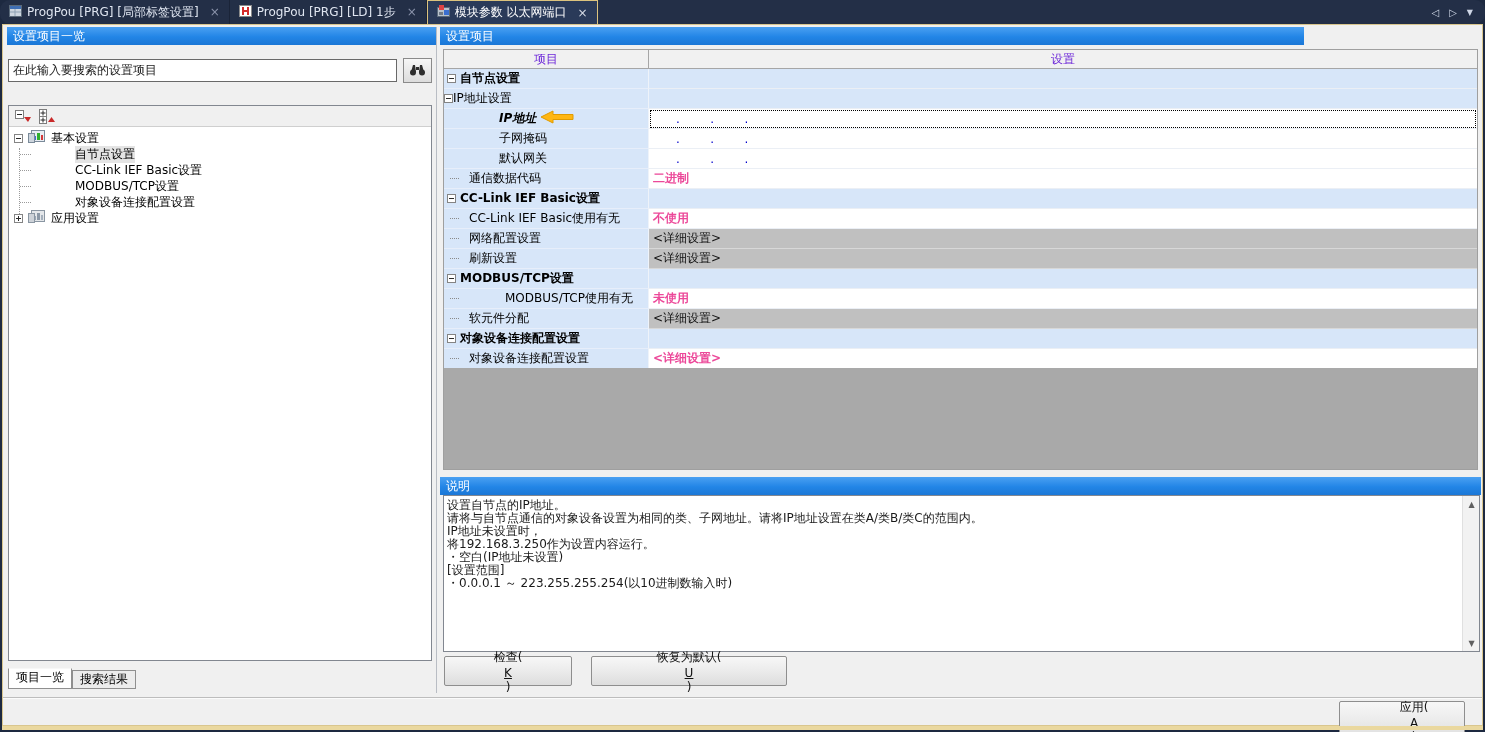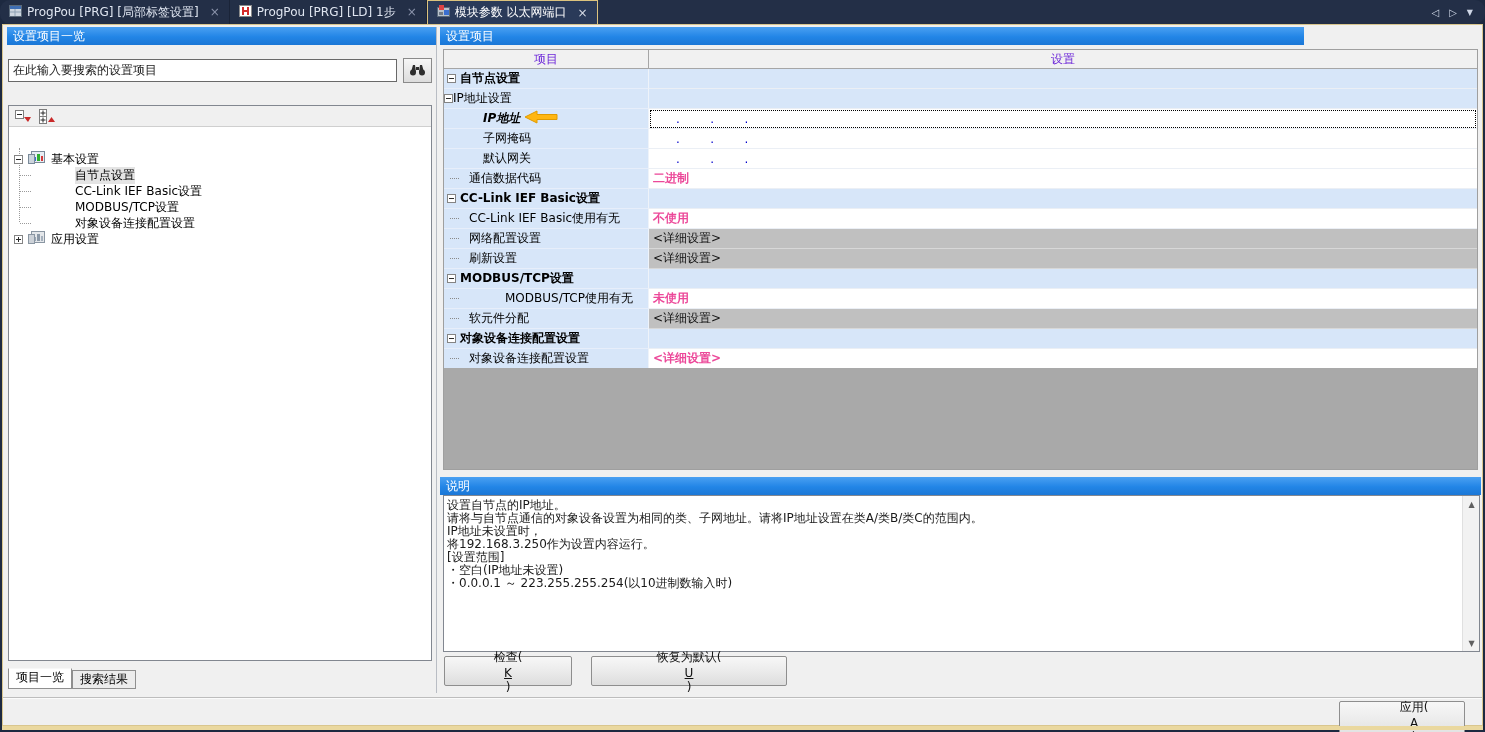--- a/index.html
+++ b/index.html
@@ -25,21 +25,21 @@
   .splitter { position:absolute; left:433px; top:2px; width:1px; height:666px; background:#b9bdc4; }
 
   
   .cap-left { left:4px; top:2px; width:429px; }
   .search-input { position:absolute; left:5px; top:34px; width:389px; height:23px; border:1px solid #696969; background:#fff; font-family:"DejaVu Sans",sans-serif; font-size:12px; padding:0 4px; color:#1a1a1a; }
   .search-btn { position:absolute; left:400px; top:33px; width:29px; height:25px; background:linear-gradient(180deg,#f6f6f6,#dcdcdc); border:1px solid #8a8a8a; display:flex; align-items:center; justify-content:center; }
 
   .tree-box { position:absolute; left:5px; top:80px; width:424px; height:556px; background:#ffffff; border:1px solid #828790; }
   .tree-toolbar { height:21px; background:#f0f0f0; border-bottom:1px solid #cfcfcf; display:flex; align-items:center; gap:6px; padding:0 5px; }
   .ttool { width:18px; height:16px; display:flex; align-items:center; justify-content:center; }
-  .tree-body { position:relative; padding-top:24px; }
+  .tree-body { position:relative; padding-top:3px; }
   .tvline { position:absolute; left:10px; top:21px; height:74px; border-left:1px dotted #9a9a9a; }
   .tree-root-row { display:flex; align-items:center; height:16px; padding-left:5px; gap:5px; }
   .tree-child-row { display:flex; align-items:center; height:16px; padding-left:66px; position:relative; }
   .tree-child-row::before { content:""; position:absolute; left:11px; top:8px; width:11px; border-top:1px dotted #9a9a9a; }
   .tlabel { color:#000; white-space:nowrap; }
   .tlabel.sel { background:#e4e4e4; }
 
   .exp { display:inline-block; width:9px; height:9px; background:#fff; border:1px solid #848484; position:relative; flex:none; }
   .exp::before { content:""; position:absolute; left:1px; right:1px; top:3px; height:1px; background:#2a2a2a; }
   .exp.plus::after { content:""; position:absolute; top:1px; bottom:1px; left:3px; width:1px; background:#2a2a2a; }
@@ -57,21 +57,21 @@
   .srow-h { height:19px; }
   .hc { background:#f1f1f1; border-right:1px solid #a6a6a6; border-bottom:1px solid #a6a6a6; text-align:center; line-height:18px; color:#6d28d9; }
   .hc.item { width:205px; }
   .hc.setting { flex:1; border-right:none; }
   .c-item { width:205px; background:#d7e6f9; border-right:1px solid #eef3fa; border-bottom:1px solid #e7eefa; display:flex; align-items:center; overflow:hidden; white-space:nowrap; }
   .c-val { flex:1; background:#ffffff; border-bottom:1px solid #ebeff5; display:flex; align-items:center; padding-left:4px; overflow:hidden; white-space:nowrap; }
   .srow.group .c-val { background:#d7e6f9; }
   .srow.group .c-item { font-weight:bold; }
   .ind0 { padding-left:3px; gap:4px; }
   .ind1 { }
-  .lbl2 { padding-left:39px; }
+  .lbl2 { padding-left:55px; }
   .stub { display:inline-block; width:9px; height:1px; border-top:1px dotted #8a8a8a; margin:0 3px 0 6px; flex:none; }
   .bold-italic { font-weight:bold; font-style:italic; }
   .v-blue { color:#ec4899;font-weight:bold; }
   .v-gray { background:#c0c0c0 !important; color:#111; border-bottom:1px solid #d8d8d8 !important; }
   .v-dots { color:#0000cc; white-space:pre; font-size:12px; }
   .v-selected { outline:1px dotted #000; outline-offset:-2px; }
   .ptr-arrow { margin-left:4px; flex:none; }
 
   .gray-filler { position:absolute; left:440px; top:343px; width:1035px; height:102px; background:#a9a9a9; border:1px solid #9f9f9f; border-top:none; }
 
@@ -359,22 +359,22 @@
 
   <div class="gray-filler"></div>
 
   <div class="caption cap-desc">说明</div>
   <div class="desc-box">
     <div class="desc-text">
       <div>设置自节点的IP地址。</div>
       <div>请将与自节点通信的对象设备设置为相同的类、子网地址。请将IP地址设置在类A/类B/类C的范围内。</div>
       <div>IP地址未设置时，</div>
       <div>将192.168.3.250作为设置内容运行。</div>
+      <div>・空白(IP地址未设置)</div>
       <div>[设置范围]</div>
-      <div>・空白(IP地址未设置)</div>
       <div>・0.0.0.1 ～ 223.255.255.254(以10进制数输入时)</div>
     </div>
     <div class="desc-scroll">
       <div class="sarrow up">▲</div>
       <div class="sarrow down">▼</div>
     </div>
   </div>
 
   <div class="btn btn-check">
     <span>检查(</span>

